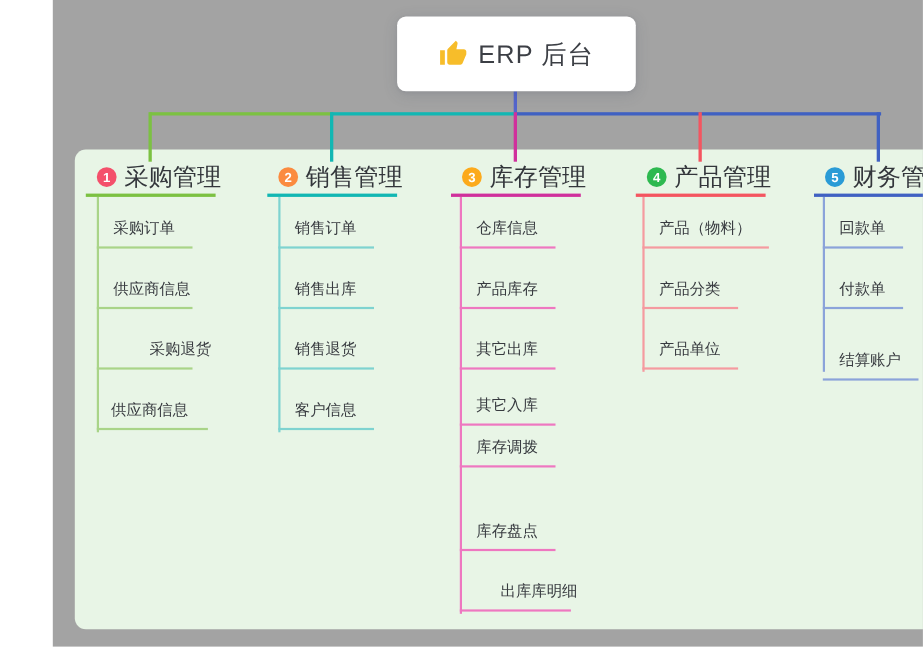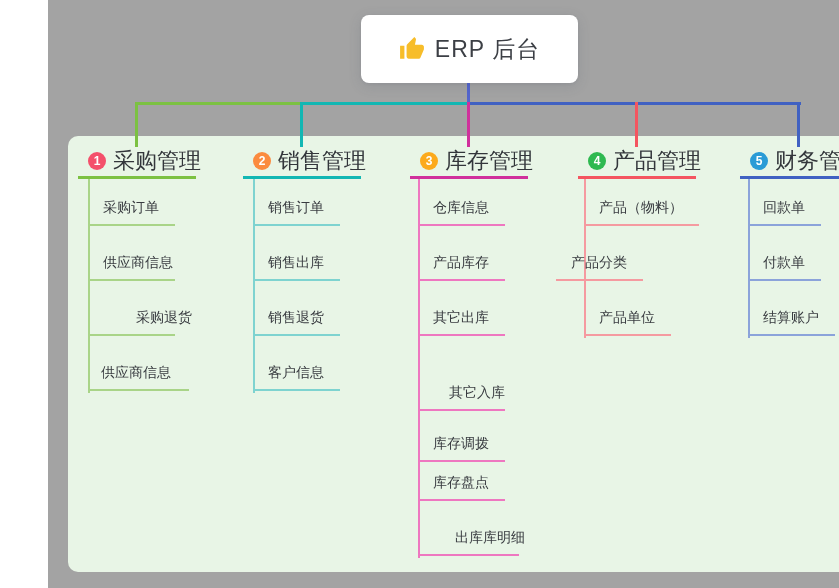--- a/index.html
+++ b/index.html
@@ -115,53 +115,53 @@
       </div>
       <div class="child-row" style="left: 370px; top: 194px; width: 87px; border-bottom: 2px solid rgb(238, 119, 192);">
         <span>仓库信息</span>
       </div>
       <div class="child-row" style="left: 370px; top: 249px; width: 87px; border-bottom: 2px solid rgb(238, 119, 192);">
         <span>产品库存</span>
       </div>
       <div class="child-row" style="left: 370px; top: 304px; width: 87px; border-bottom: 2px solid rgb(238, 119, 192);">
         <span>其它出库</span>
       </div>
-      <div class="child-row" style="left: 370px; top: 379px; width: 87px; border-bottom: 2px solid rgb(238, 119, 192); justify-content: flex-end;">
+      <div class="child-row" style="left: 370px; top: 355px; width: 87px; border-bottom: 2px solid rgb(238, 119, 192);">
         <span>其它入库</span>
       </div>
-      <div class="child-row" style="left: 370px; top: 430px; width: 87px; border-bottom: 2px solid rgb(238, 119, 192);">
+      <div class="child-row" style="left: 370px; top: 393px; width: 87px; border-bottom: 2px solid rgb(238, 119, 192);">
         <span>库存调拨</span>
       </div>
       <div class="child-row" style="left: 370px; top: 469px; width: 87px; border-bottom: 2px solid rgb(238, 119, 192);">
         <span>库存盘点</span>
       </div>
       <div class="child-row" style="left: 370px; top: 524px; width: 101px; border-bottom: 2px solid rgb(238, 119, 192); padding-left: 37px;">
         <span>出库库明细</span>
       </div>
       <div class="branch-header" style="left: 530px; border-bottom: 3px solid rgb(244, 85, 96);">
         <span class="badge" style="background: rgb(46, 185, 80);">4</span>
         <span class="branch-label">产品管理</span>
       </div>
       <div class="child-row" style="left: 536px; top: 194px; width: 115px; border-bottom: 2px solid rgb(245, 154, 160);">
         <span>产品（物料）</span>
       </div>
-      <div class="child-row" style="left: 508px; top: 249px; width: 87px; border-bottom: 2px solid rgb(245, 154, 160);">
+      <div class="child-row" style="left: 536px; top: 249px; width: 87px; border-bottom: 2px solid rgb(245, 154, 160);">
         <span>产品分类</span>
       </div>
       <div class="child-row" style="left: 536px; top: 304px; width: 87px; border-bottom: 2px solid rgb(245, 154, 160); text-align: right;">
         <span>产品单位</span>
       </div>
       <div class="branch-header" style="left: 692px; border-bottom: 3px solid rgb(64, 97, 194);">
         <span class="badge" style="background: rgb(42, 155, 214);">5</span>
         <span class="branch-label">财务管理</span>
       </div>
       <div class="child-row" style="left: 700px; top: 194px; width: 73px; border-bottom: 2px solid rgb(139, 163, 218);">
         <span>回款单</span>
       </div>
       <div class="child-row" style="left: 700px; top: 249px; width: 73px; border-bottom: 2px solid rgb(139, 163, 218);">
         <span>付款单</span>
       </div>
-      <div class="child-row" style="left: 700px; top: 304px; width: 87px; border-bottom: 2px solid rgb(139, 163, 218);">
+      <div class="child-row" style="left: 700px; top: 314px; width: 87px; border-bottom: 2px solid rgb(139, 163, 218);">
         <span>结算账户</span>
       </div>
     </div>
 
 </div>
 
 </body></html>

